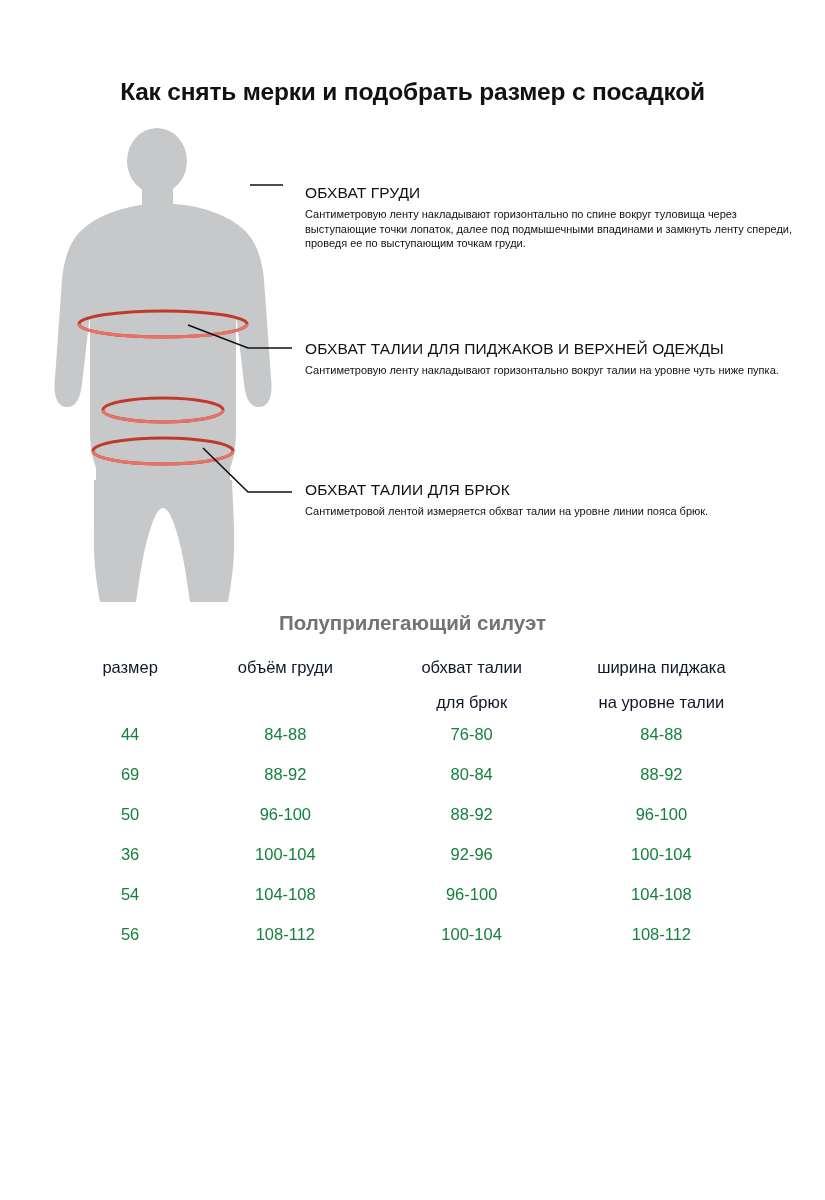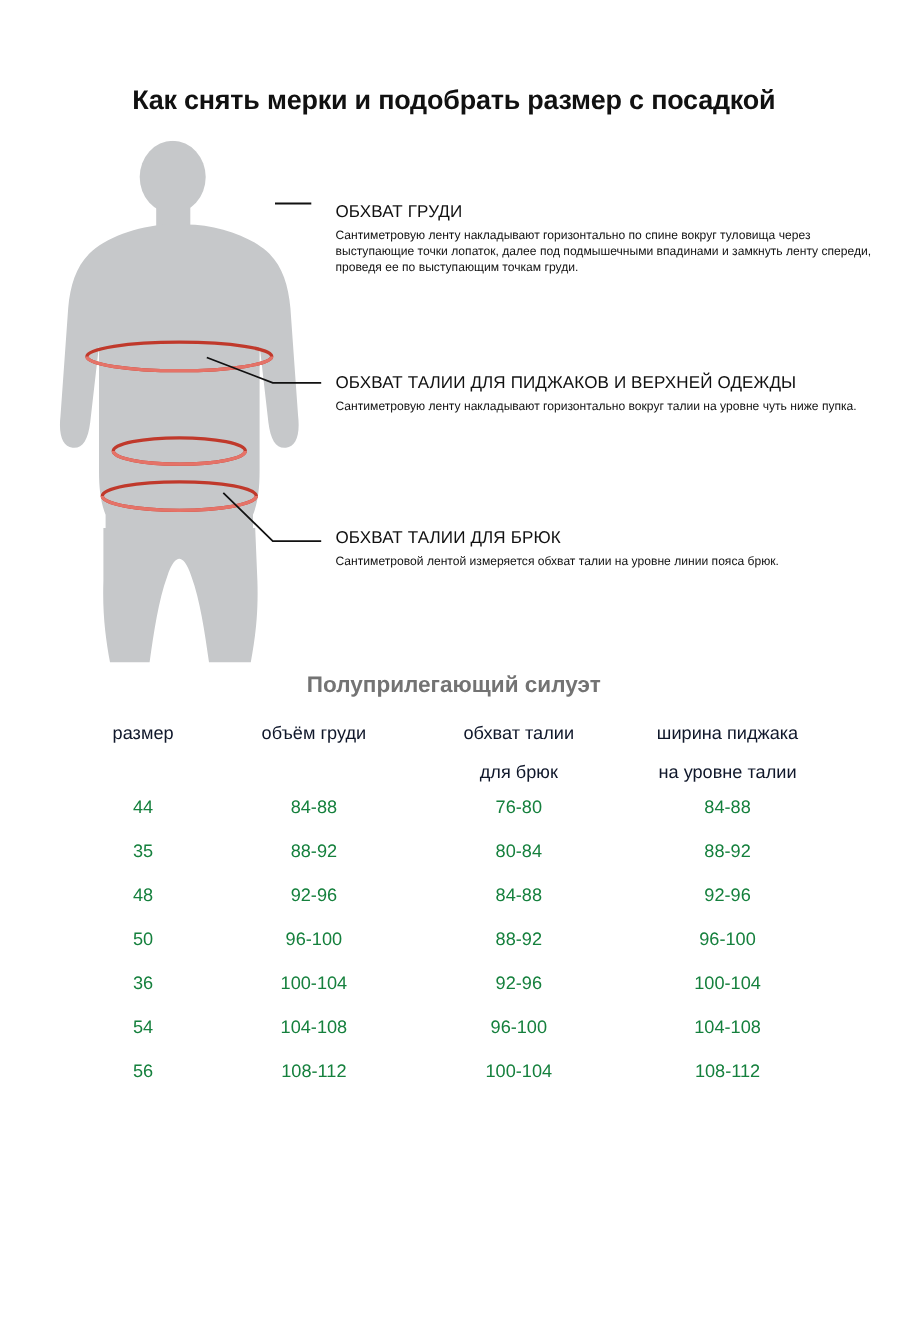--- a/index.html
+++ b/index.html
@@ -223,30 +223,24 @@
       </tr>
     </thead>
     <tbody>
       <tr>
         <td class="col-size">44</td>
         <td class="col-chest">84-88</td>
         <td class="col-waist">76-80</td>
         <td class="col-width">84-88</td>
       </tr>
       <tr>
-        <td class="col-size">35</td>
+        <td class="col-size">69</td>
         <td class="col-chest">88-92</td>
         <td class="col-waist">80-84</td>
         <td class="col-width">88-92</td>
-      </tr>
-      <tr>
-        <td class="col-size">48</td>
-        <td class="col-chest">92-96</td>
-        <td class="col-waist">84-88</td>
-        <td class="col-width">92-96</td>
       </tr>
       <tr>
         <td class="col-size">50</td>
         <td class="col-chest">96-100</td>
         <td class="col-waist">88-92</td>
         <td class="col-width">96-100</td>
       </tr>
       <tr>
         <td class="col-size">36</td>
         <td class="col-chest">100-104</td>

